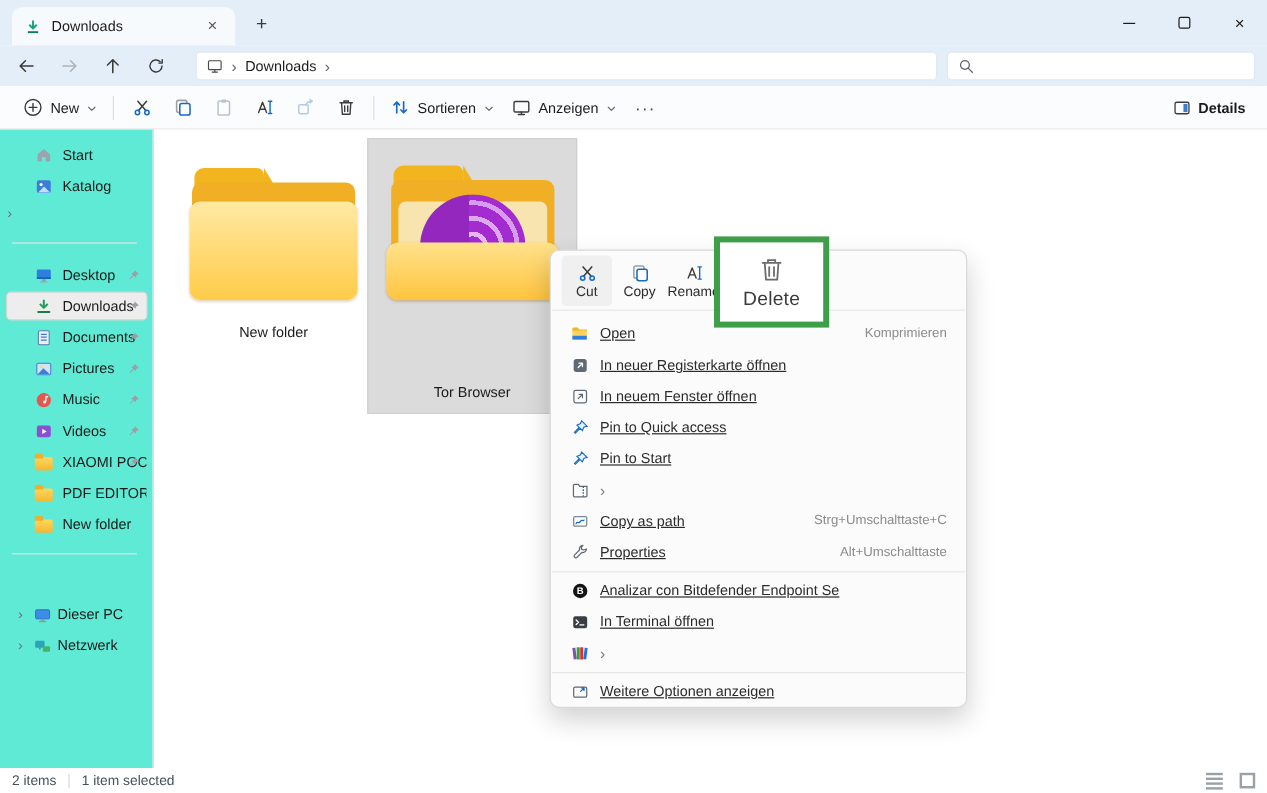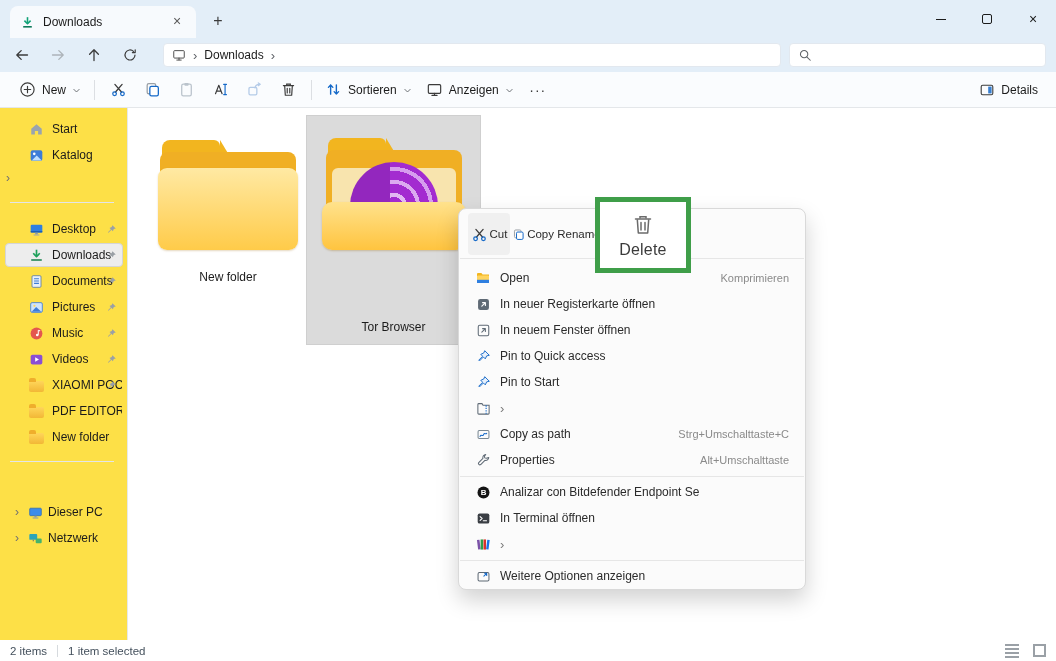--- a/index.html
+++ b/index.html
@@ -28,24 +28,24 @@
   .searchbar { position:absolute; left:789px; top:5px; width:257px; height:24px; background:#fff; border:1px solid #E2E8EF; border-radius:4px; display:flex; align-items:center; padding:0 8px; }
   .searchbar input { flex:1; border:none; outline:none; font-family:"Liberation Sans",sans-serif; font-size:12px; color:#3b3b3b; background:transparent; }
   .searchbar input::placeholder { color:#5f6368; opacity:1; }
 
   
   .toolbar { position:absolute; left:0; top:72px; width:1056px; height:36px; background:#FAFCFE; border-bottom:1px solid #E4E7EA; display:flex; align-items:center; padding:0 12px; }
   .tb-btn { display:flex; align-items:center; gap:6px; height:28px; padding:0 7px; border-radius:4px; }
   .tb-icon-btn { width:34px; height:28px; display:flex; align-items:center; justify-content:center; border-radius:4px; }
   .tb-sep { width:1px; height:20px; background:#DCDFE3; margin:0 6px; }
   .chev { margin-top:1px; }
-  .tb-right { margin-left:auto; display:flex; align-items:center; gap:6px; padding:0 6px; height:28px; border-radius:4px; }
-
-  
-  .sidebar { position:absolute; left:0; top:108px; width:128px; height:532px; background:#fde047; border-right:1px solid #E6E8EB; }
+  .tb-right { margin-left:auto; display:flex; align-items:center; gap:6px; padding:0 6px; height:28px; border-radius:4px;font-weight:bold; }
+
+  
+  .sidebar { position:absolute; left:0; top:108px; width:128px; height:532px; background:#5eead4; border-right:1px solid #E6E8EB; }
   .side-item { position:absolute; left:5px; width:118px; height:24px; display:flex; align-items:center; gap:8px; padding-left:23px; border-radius:4px; border:1px solid transparent; }
   .side-item.selected { background:#EDEDED; border-color:#D5D5D5; }
   .side-item .lbl { font-size:12px; color:#1b1b1b; white-space:nowrap; overflow:hidden; flex:1; }
   .side-item .pin { position:absolute; right:5px; top:6px; }
   .side-item.root { padding-left:5px; gap:5px; }
   .side-exp { color:#707070; font-size:12px; width:12px; text-align:center; }
   .side-sep { position:absolute; left:10px; width:104px; border-top:1px solid #E3E5E8; }
   .mini-folder { width:15px; height:11px; background:linear-gradient(#FFD65A,#F2B736); border-radius:2px; position:relative; margin-top:3px; flex:none; }
   .mini-folder::before { content:""; position:absolute; top:-3px; left:0; width:7px; height:4px; background:#EFAE2C; border-radius:2px 2px 0 0; }
 
@@ -65,27 +65,27 @@
   .tor-circle { position:absolute; left:50%; top:26px; transform:translateX(-50%); width:88px; height:88px; border-radius:50%;
     background:
       linear-gradient(90deg,#9327BE 0 46%,transparent 46%),
       repeating-radial-gradient(circle at 50% 50%, #A32BD0 0 9px, #E2B7F2 9px 13px, #A32BD0 13px 22px, #DCA9F0 22px 26px, #A32BD0 26px 35px, #D69DEE 35px 39px, #A32BD0 39px 48px);
   }
   .fb-front-open { position:absolute; top:56%; left:2px; right:2px; bottom:4px; background:linear-gradient(180deg,#FFE28C,#FFC43F); border-radius:10px; box-shadow:0 1px 2px rgba(150,100,0,.3); }
 
   
   .ctx { position:absolute; left:458px; top:208px; width:348px; height:382px; background:#FBFBFB; border:1px solid #D9D9D9; border-radius:8px; box-shadow:0 10px 22px rgba(0,0,0,.18); }
   .ctx-iconrow { position:relative; height:49px; }
-  .ctx-cell { position:absolute; top:4px; width:42px; height:42px; display:flex; flex-direction:row; align-items:center; justify-content:center; gap:2px; border-radius:4px; }
+  .ctx-cell { position:absolute; top:4px; width:42px; height:42px; display:flex; flex-direction:column; align-items:center; justify-content:center; gap:2px; border-radius:4px; }
   .ctx-cell.hovered { background:#F0F0F0; }
   .ctx-cell .cl { font-size:11.5px; color:#2b2b2b; }
   .ctx-sep { border-top:1px solid #E6E6E6; margin:0 1px; }
   .ctx-item { height:26px; display:flex; align-items:center; padding:0 12px; gap:9px; border-radius:4px; margin:0 4px; }
   .ctx-item .mi { width:16px; height:16px; flex:none; display:flex; align-items:center; justify-content:center; }
-  .ctx-item .ml { flex:1; font-size:12px; color:#2b2b2b; white-space:nowrap; overflow:hidden; }
+  .ctx-item .ml { flex:1; font-size:12px; color:#2b2b2b; white-space:nowrap; overflow:hidden;text-decoration:underline; }
   .ctx-item .ms { font-size:11px; color:#8a8a8a; white-space:nowrap; }
   .ctx-item .mc { color:#7a7a7a; font-size:13px; }
   .ctx-items { padding-top:6px; }
   .ctx-items2 { padding-top:2px; }
 
   
   .hl-box { position:absolute; left:595px; top:197px; width:96px; height:76px; background:#fff; border:5px solid #3F9E49; display:flex; flex-direction:column; align-items:center; justify-content:center; gap:3px; z-index:40; }
   .hl-label { font-size:16px; color:#3b3b3b; letter-spacing:.2px; }
 
   

